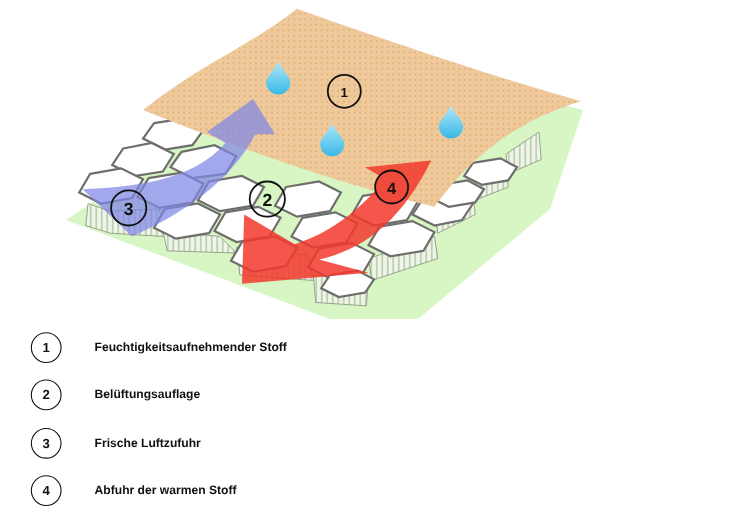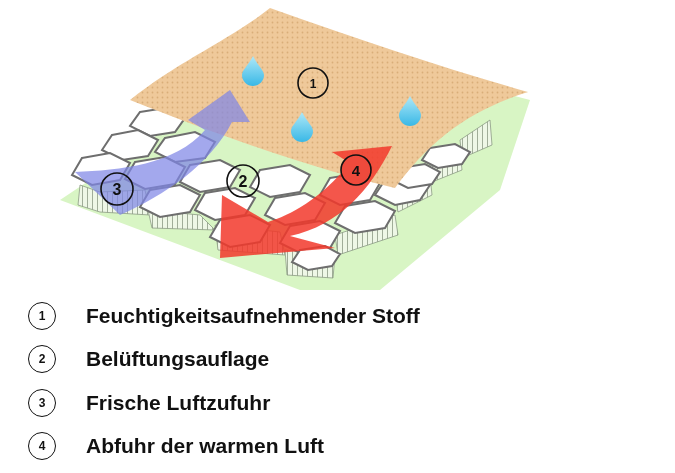--- a/index.html
+++ b/index.html
@@ -1,21 +1,21 @@
 <!DOCTYPE html>
 <html><head>
 <meta charset="utf-8">
 <style>
   html, body { margin:0; padding:0; background:#ffffff; }
   body { width:675px; height:473px; position:relative; overflow:hidden; font-family:"Liberation Sans", sans-serif; }
   #illustration { position:absolute; left:0; top:0; width:675px; height:290px; }
   .legend { position:absolute; left:28px; top:298px; }
   .legend-item { position:absolute; left:0; height:36px; display:flex; align-items:center; }
   .legend-num { width:28px; height:28px; border:1.6px solid #111; border-radius:50%; box-sizing:border-box; display:flex; align-items:center; justify-content:center; font-weight:bold; font-size:12px; color:#111; }
-  .legend-label { position:absolute; left:58px; white-space:nowrap; font-weight:bold; font-size:21px; color:#111; }
+  .legend-label { position:absolute; left:58px; white-space:nowrap; font-weight:bold; font-size:11px; color:#111; }
 </style>
 </head>
 <body>
 
 <svg id="illustration" viewBox="0 0 675 290" xmlns="http://www.w3.org/2000/svg">
   <defs>
     <pattern id="fabricDots" width="5" height="5" patternUnits="userSpaceOnUse">
       <rect width="5" height="5" fill="#efc99a"></rect>
       <circle cx="2.5" cy="2.5" r="0.9" fill="#d9ad78"></circle>
     </pattern>
@@ -101,15 +101,15 @@
   <div class="legend-item" style="top:43px">
     <div class="legend-num">2</div>
     <div class="legend-label">Belüftungsauflage</div>
   </div>
   <div class="legend-item" style="top:87px">
     <div class="legend-num">3</div>
     <div class="legend-label">Frische Luftzufuhr</div>
   </div>
   <div class="legend-item" style="top:130px">
     <div class="legend-num">4</div>
-    <div class="legend-label">Abfuhr der warmen Luft</div>
+    <div class="legend-label">Abfuhr der warmen Stoff</div>
   </div>
 </div>
 
 </body></html>

